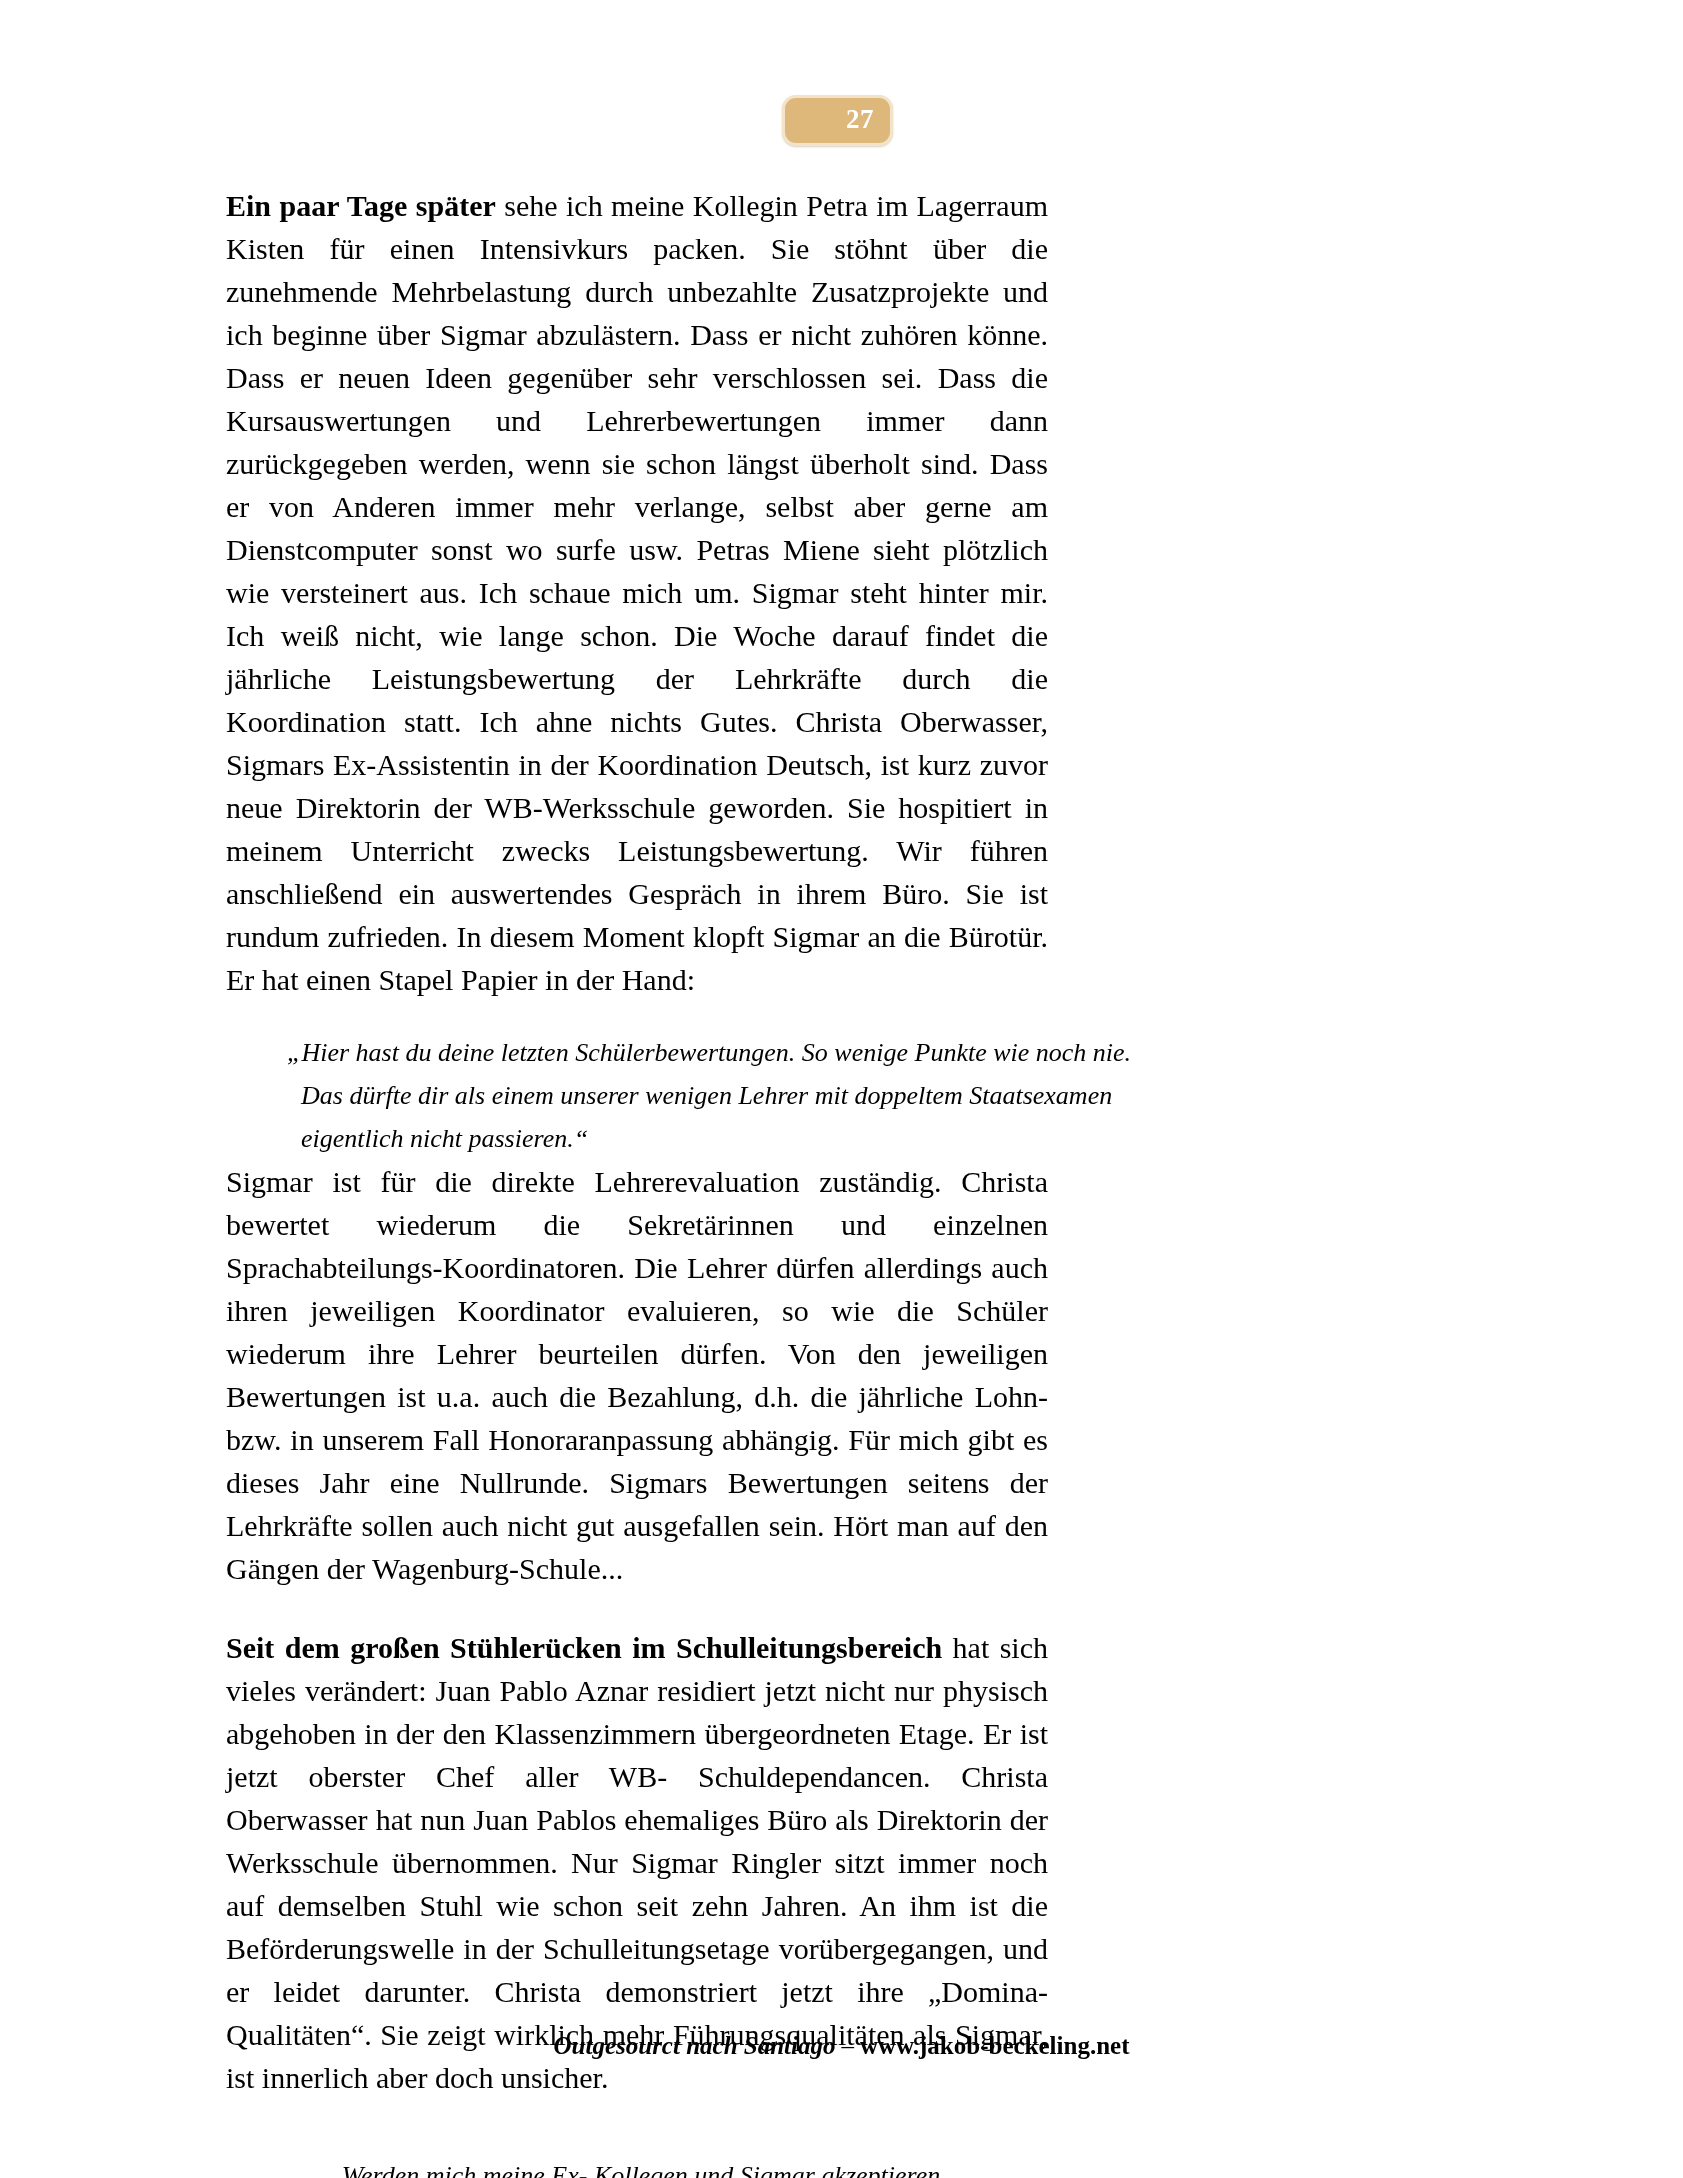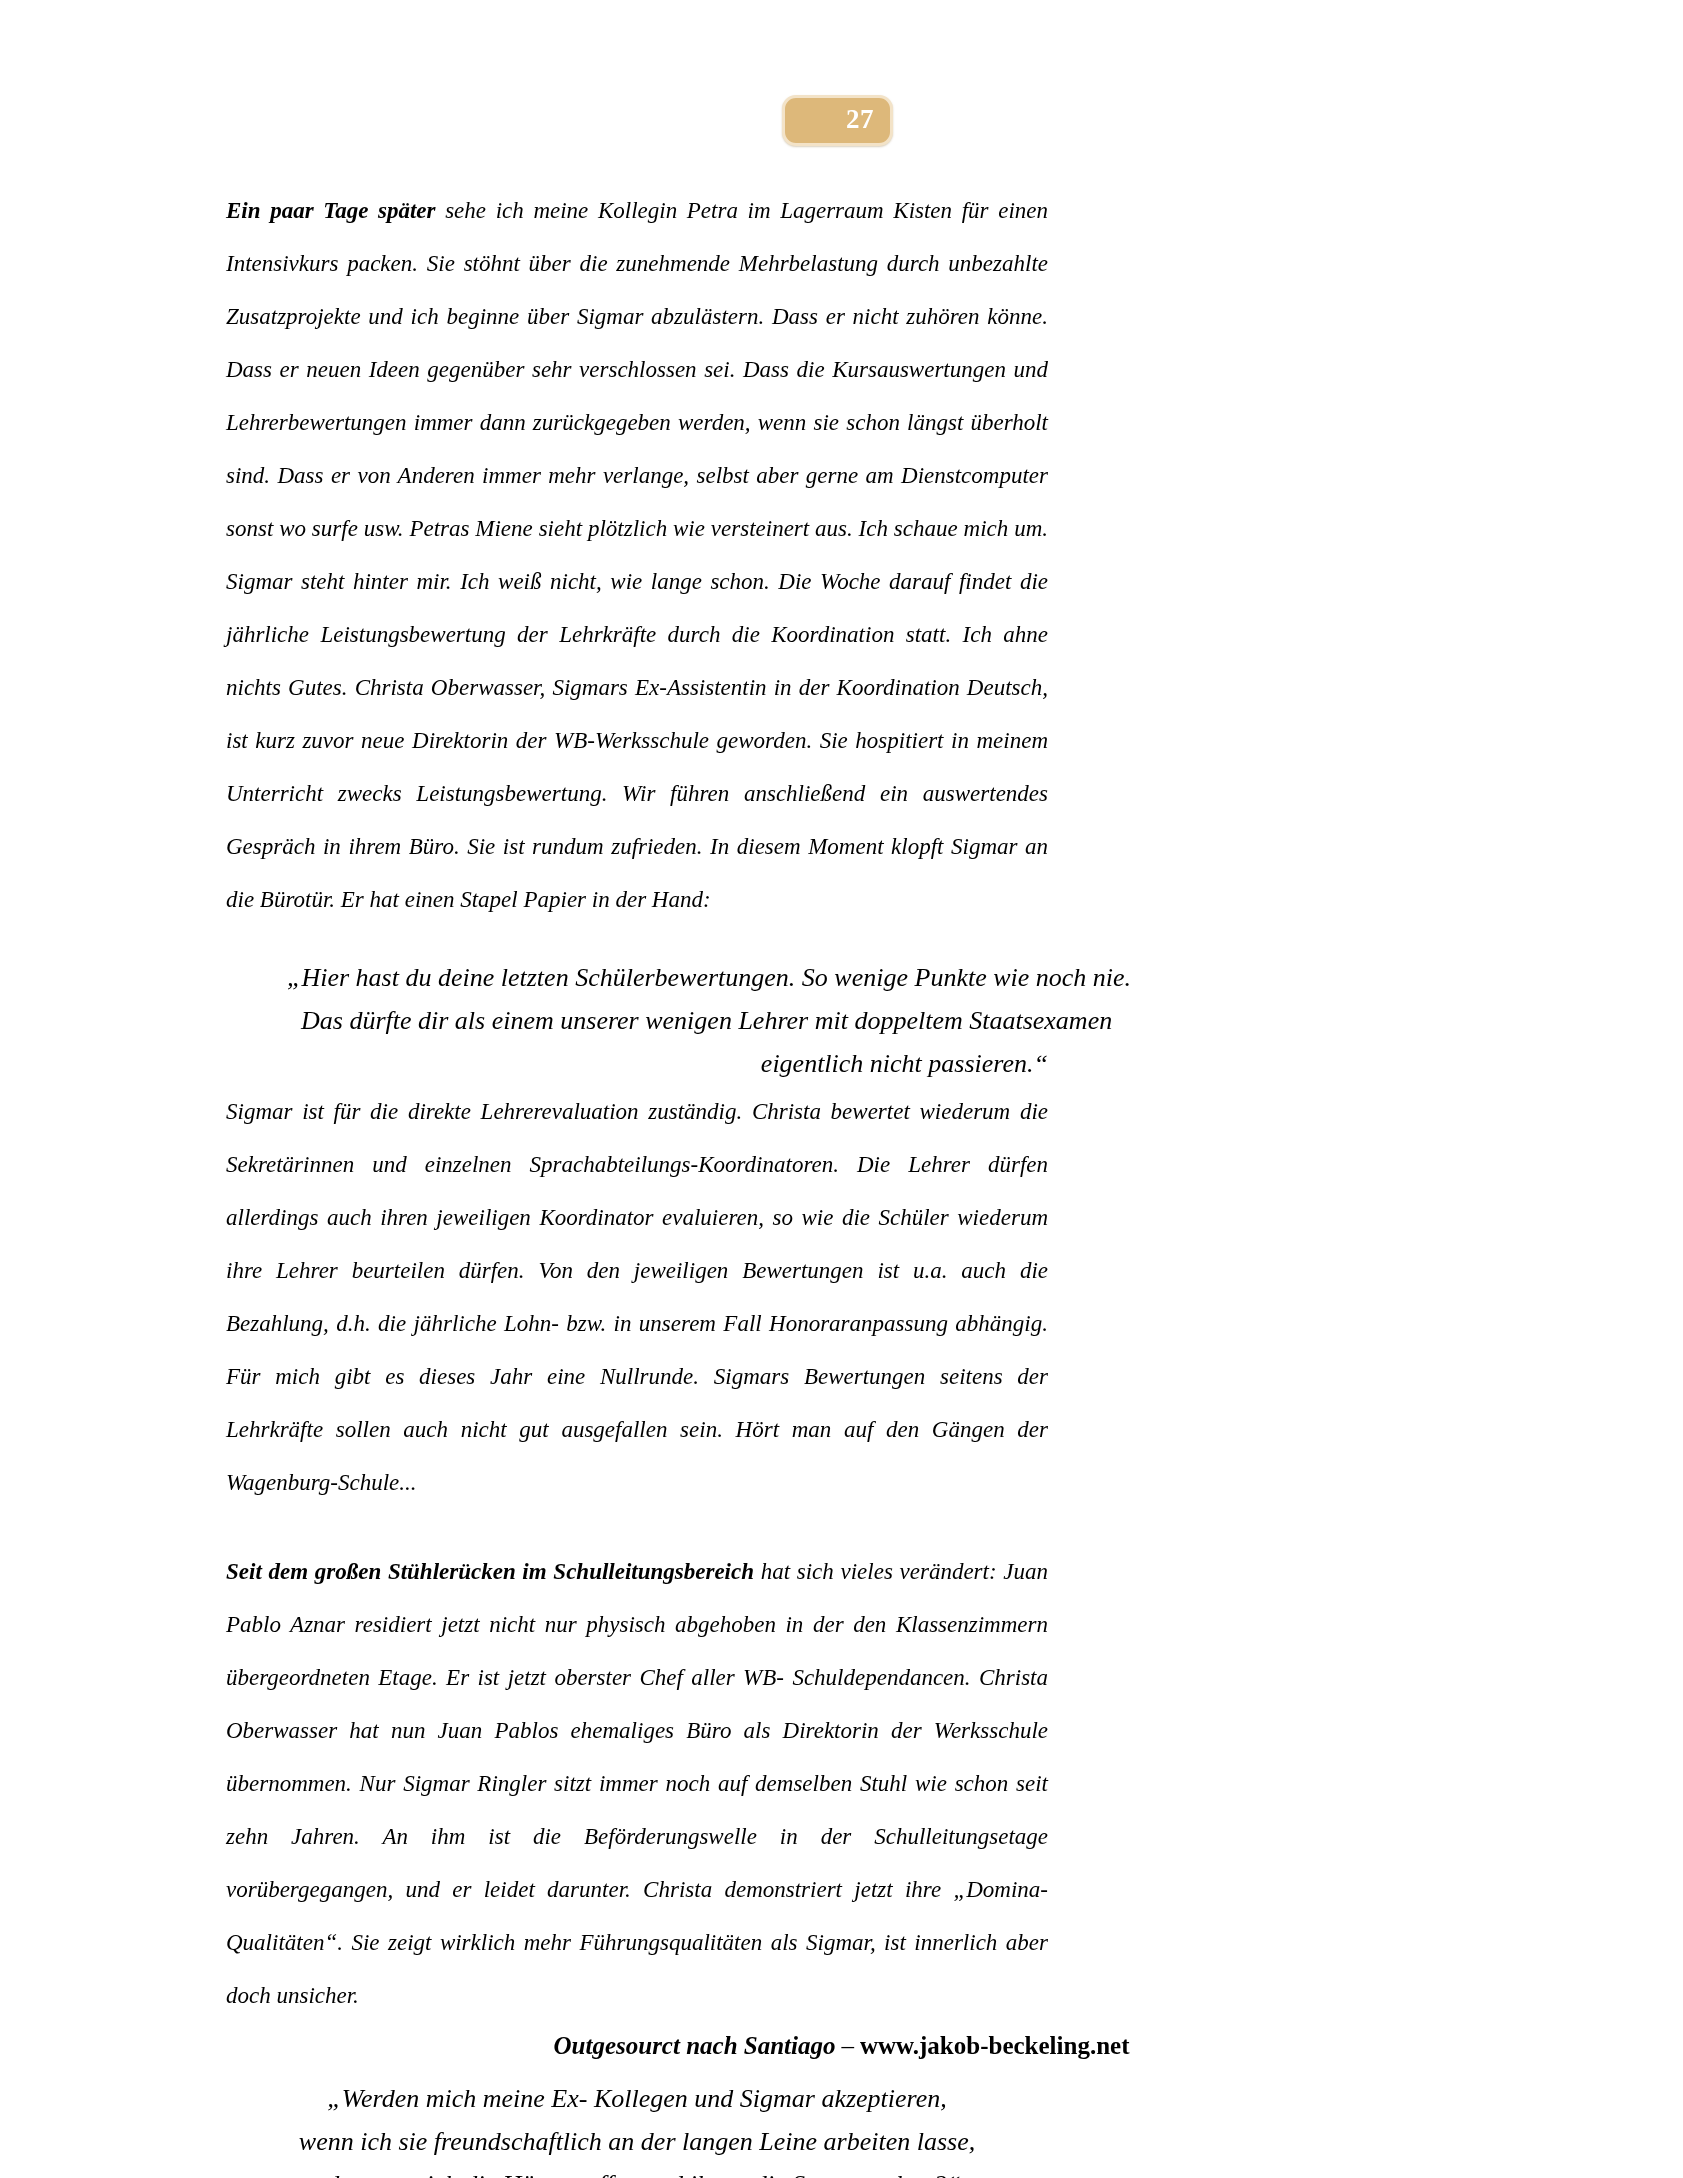--- a/index.html
+++ b/index.html
@@ -60,46 +60,45 @@
 
   
   .content {
     position: absolute;
     left: 226px;
     top: 184px;
     width: 822px;
   }
   p.para {
     margin: 0 0 0 0;
-    font-size: 23px;
-    line-height: 53px;
+    font-size: 30px;
+    line-height: 43px;
     text-align: justify;
     text-justify: inter-word;
     hyphens: none;
     font-family: "Liberation Serif", "DejaVu Serif", serif;
-    font-style: italic;
   }
   p.para + p.para {
     margin-top: 36px;
   }
   p.para.gap-large {
     margin-top: 75px;
   }
   .lead {
     font-weight: bold;
   }
 
   
   .quote {
     margin: 30px 0 0 0;
     padding-left: 61px;
     font-style: italic;
     font-size: 26px;
     line-height: 43px;
-    text-align: right;
+    text-align: left;
     font-family: "Liberation Serif", "DejaVu Serif", serif;
   }
   .quote .qline {
     display: block;
     white-space: pre;
   }
   .quote .qline.hang {
     padding-left: 14px;
   }
   .quote-center {

